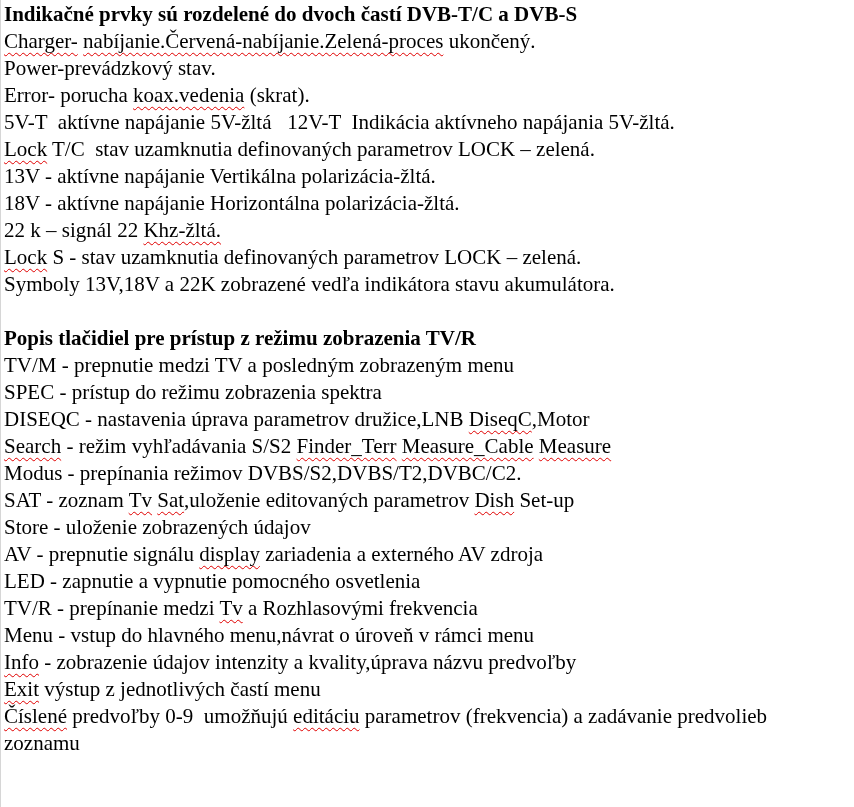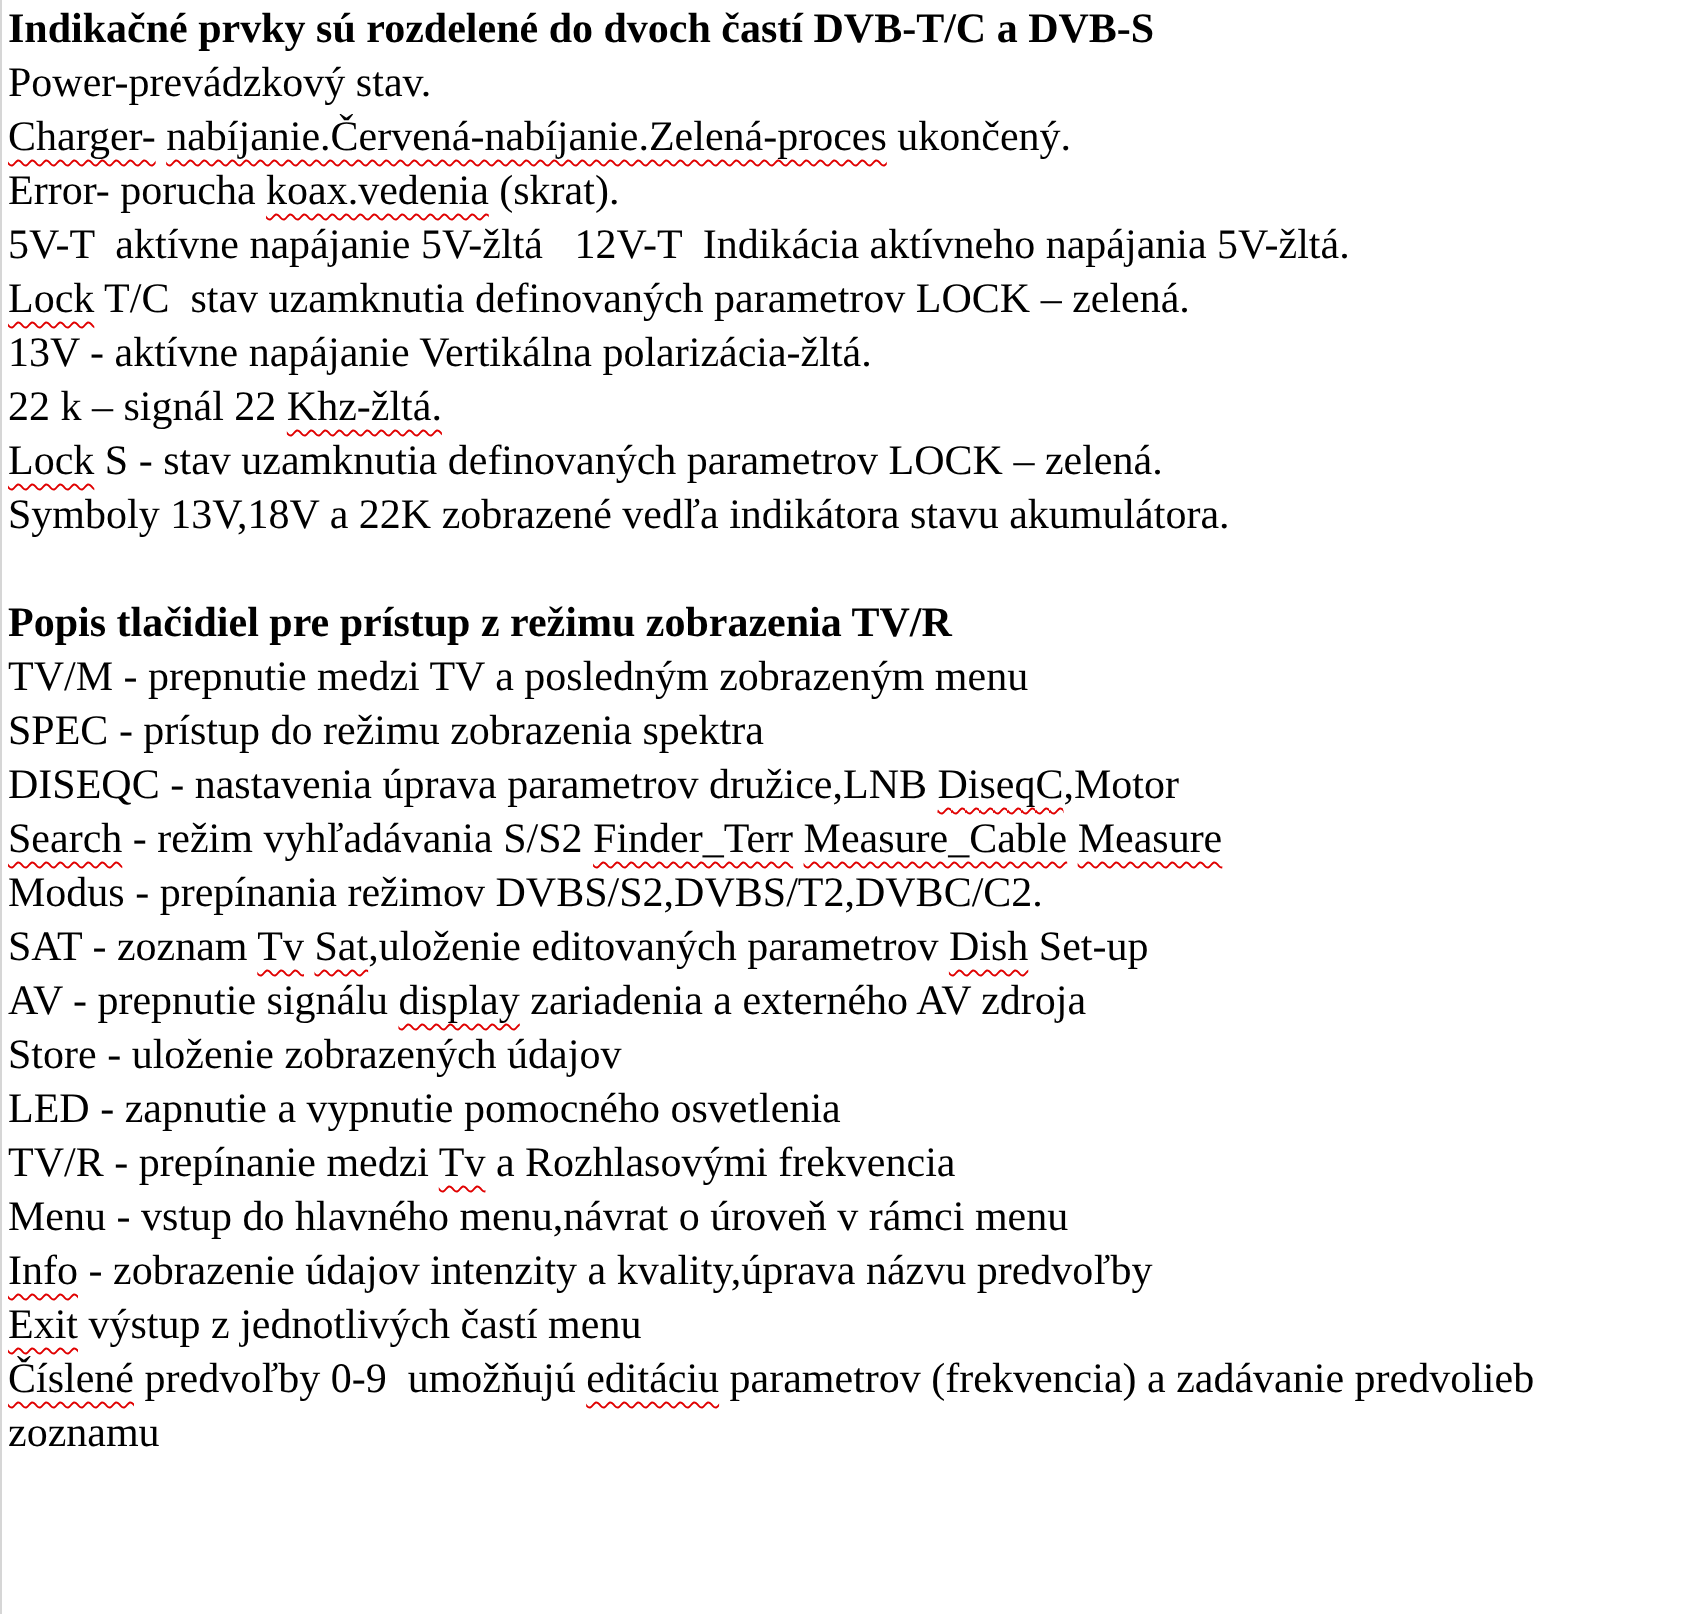--- a/index.html
+++ b/index.html
@@ -36,39 +36,40 @@
     text-decoration-thickness: 1px;
     text-underline-offset: 4px;
     text-decoration-skip-ink: none;
   }
 </style>
 </head>
 <body>
 
 <div class="page">
     <div class="line bold"><span>Indikačné prvky sú rozdelené do dvoch častí DVB-T/C a DVB-S</span></div>
+    <div class="line"><span class="sq">Charger-</span><span> </span><span class="sq">nabíjanie.Červená-nabíjanie.Zelená-proces</span><span> ukončený.</span></div>
     <div class="line"><span>Power-prevádzkový stav.</span></div>
-    <div class="line"><span class="sq">Charger-</span><span> </span><span class="sq">nabíjanie.Červená-nabíjanie.Zelená-proces</span><span> ukončený.</span></div>
     <div class="line"><span>Error- porucha </span><span class="sq">koax.vedenia</span><span> (skrat).</span></div>
     <div class="line"><span>5V-T  aktívne napájanie 5V-žltá   12V-T  Indikácia aktívneho napájania 5V-žltá.</span></div>
     <div class="line"><span class="sq">Lock</span><span> T/C  stav uzamknutia definovaných parametrov LOCK – zelená.</span></div>
     <div class="line"><span>13V - aktívne napájanie Vertikálna polarizácia-žltá.</span></div>
+    <div class="line"><span>18V - aktívne napájanie Horizontálna polarizácia-žltá.</span></div>
     <div class="line"><span>22 k – signál 22 </span><span class="sq">Khz-žltá.</span></div>
     <div class="line"><span class="sq">Lock</span><span> S - stav uzamknutia definovaných parametrov LOCK – zelená.</span></div>
     <div class="line"><span>Symboly 13V,18V a 22K zobrazené vedľa indikátora stavu akumulátora.</span></div>
     <div class="line">&nbsp;</div>
     <div class="line bold"><span>Popis tlačidiel pre prístup z režimu zobrazenia TV/R</span></div>
     <div class="line"><span>TV/M - prepnutie medzi TV a posledným zobrazeným menu</span></div>
     <div class="line"><span>SPEC - prístup do režimu zobrazenia spektra</span></div>
     <div class="line"><span>DISEQC - nastavenia úprava parametrov družice,LNB </span><span class="sq">DiseqC</span><span>,Motor</span></div>
     <div class="line"><span class="sq">Search</span><span> - režim vyhľadávania S/S2 </span><span class="sq">Finder_Terr</span><span> </span><span class="sq">Measure_Cable</span><span> </span><span class="sq">Measure</span></div>
     <div class="line"><span>Modus - prepínania režimov DVBS/S2,DVBS/T2,DVBC/C2.</span></div>
     <div class="line"><span>SAT - zoznam </span><span class="sq">Tv</span><span> </span><span class="sq">Sat</span><span>,uloženie editovaných parametrov </span><span class="sq">Dish</span><span> Set-up</span></div>
+    <div class="line"><span>Store - uloženie zobrazených údajov</span></div>
     <div class="line"><span>AV - prepnutie signálu </span><span class="sq">display</span><span> zariadenia a externého AV zdroja</span></div>
-    <div class="line"><span>Store - uloženie zobrazených údajov</span></div>
     <div class="line"><span>LED - zapnutie a vypnutie pomocného osvetlenia</span></div>
     <div class="line"><span>TV/R - prepínanie medzi </span><span class="sq">Tv</span><span> a Rozhlasovými frekvencia</span></div>
     <div class="line"><span>Menu - vstup do hlavného menu,návrat o úroveň v rámci menu</span></div>
     <div class="line"><span class="sq">Info</span><span> - zobrazenie údajov intenzity a kvality,úprava názvu predvoľby</span></div>
     <div class="line"><span class="sq">Exit</span><span> výstup z jednotlivých častí menu</span></div>
     <div class="line"><span class="sq">Číslené</span><span> predvoľby 0-9  umožňujú </span><span class="sq">editáciu</span><span> parametrov (frekvencia) a zadávanie predvolieb</span></div>
     <div class="line"><span>zoznamu</span></div>
   </div>
 
 </body></html>

